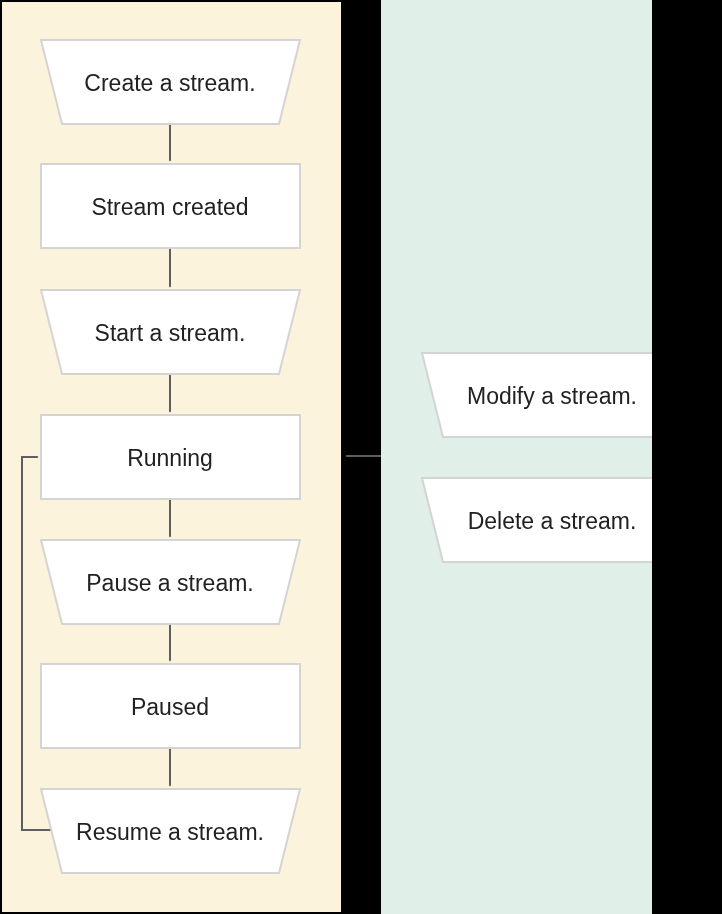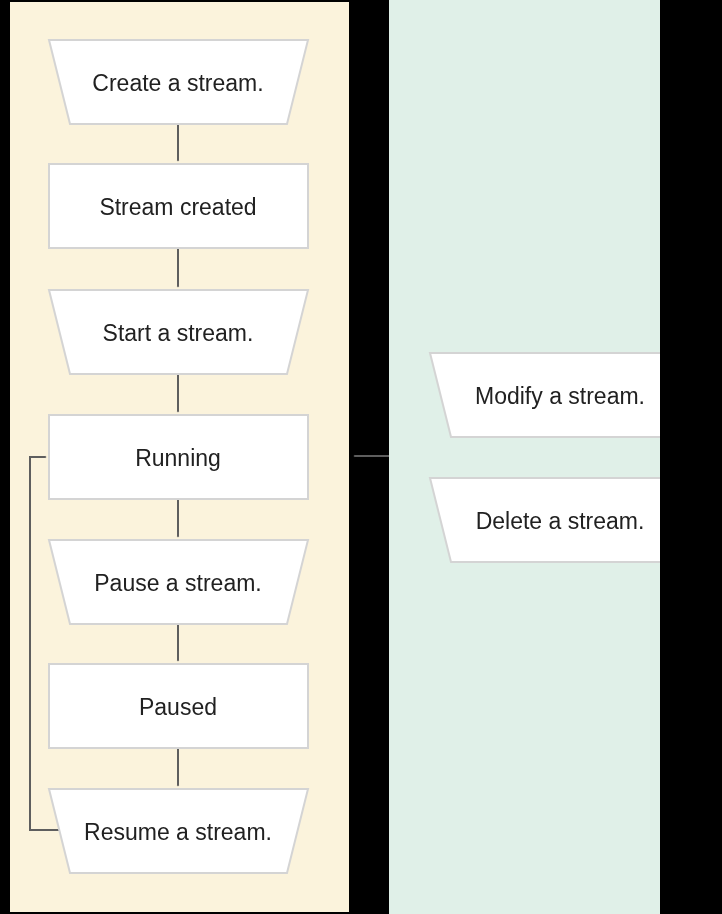--- a/index.html
+++ b/index.html
@@ -7,21 +7,20 @@
     padding: 0;
     background: #000;
   }
   .canvas {
     position: relative;
     width: 652px;
     height: 914px;
     background: #0ea5e9;
     font-family: "Liberation Sans", sans-serif;
     overflow: hidden;
-    margin-left: 8px;
   }
   svg { display: block; }
   .node-shape {
     fill: #ffffff;
     stroke: #d4d4d4;
     stroke-width: 2;
   }
   .edge {
     fill: none;
     stroke: #5e5e5e;

